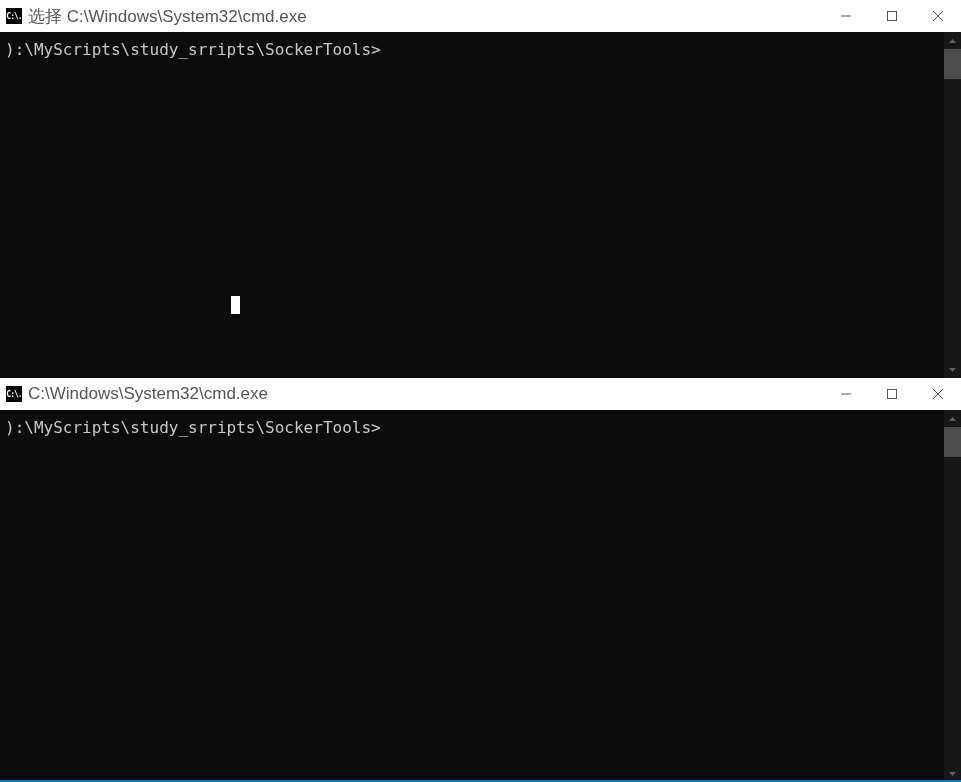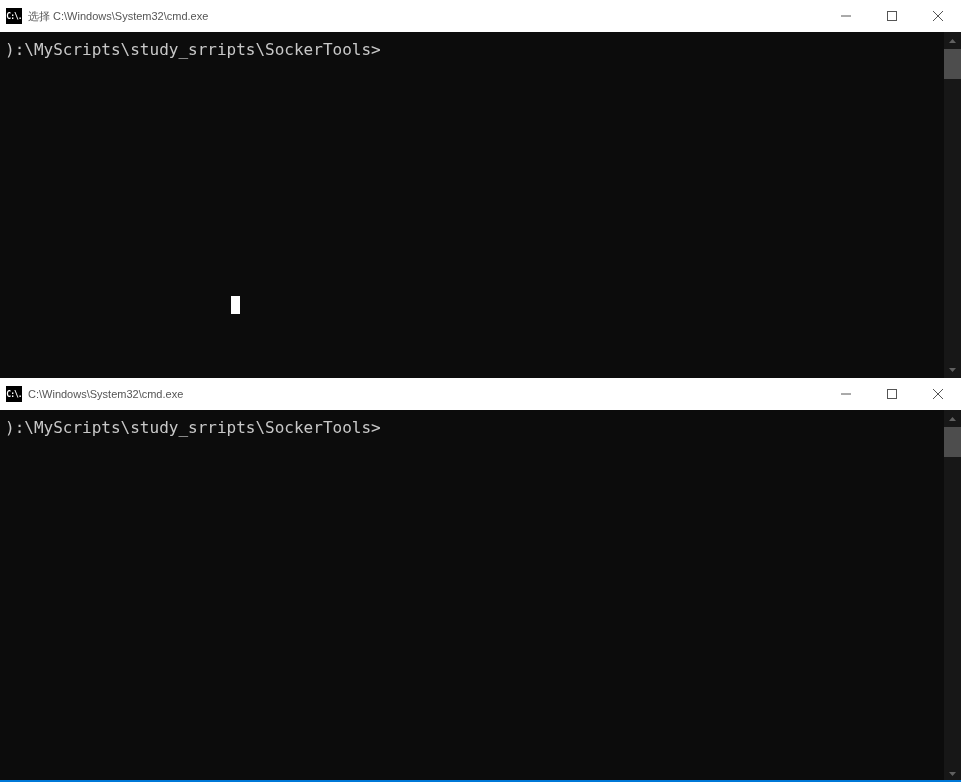--- a/index.html
+++ b/index.html
@@ -45,21 +45,21 @@
     }
     .titlebar-icon-text {
       color: #ffffff;
       font-size: 8px;
       font-family: Consolas, monospace;
       font-weight: bold;
       letter-spacing: -1px;
     }
     .titlebar-title {
       color: #555555;
-      font-size: 11px;
+      font-size: 17px;
       white-space: nowrap;
     }
     .window-controls {
       position: absolute;
       right: 0;
       top: 0;
       height: 32px;
       display: flex;
     }
     .window-control {

